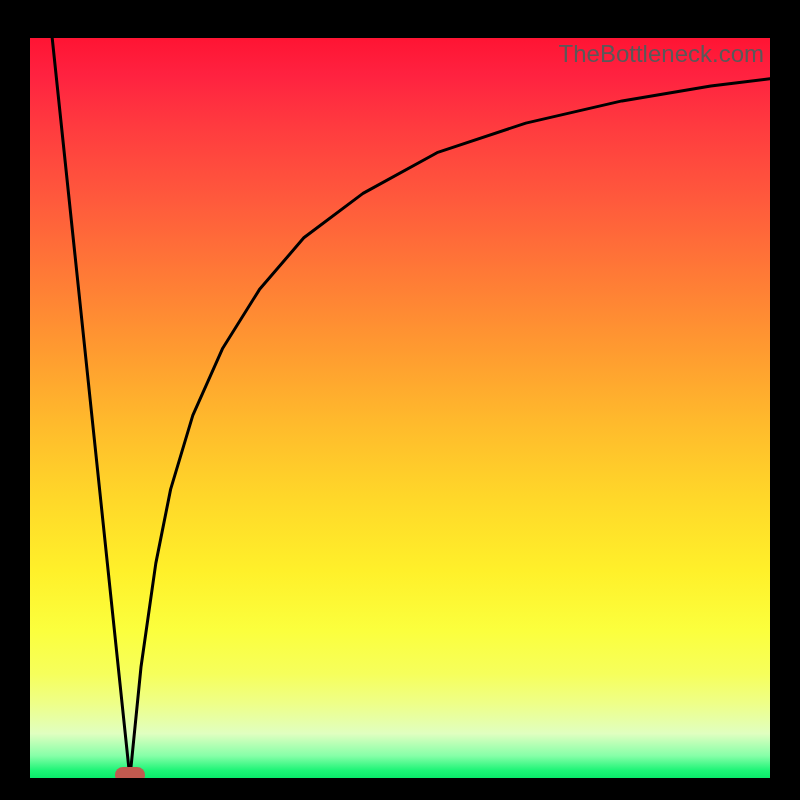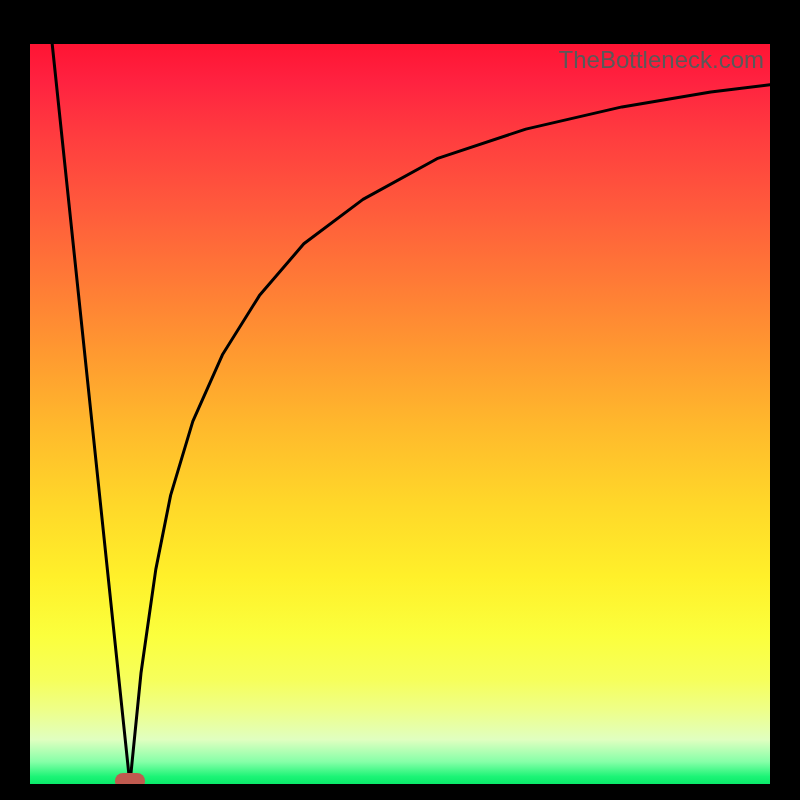--- a/index.html
+++ b/index.html
@@ -7,21 +7,21 @@
     padding: 0;
     width: 800px;
     height: 800px;
     overflow: hidden;
     background: #000;
     font-family: Arial, Helvetica, sans-serif;
   }
   .frame {
     position: absolute;
     left: 0;
-    top: 14px;
+    top: 8px;
     width: 800px;
     height: 664px;
     background: #000;
   }
   .plot {
     position: absolute;
     left: 30px;
     top: 30px;
     width: 740px;
     height: 740px;

